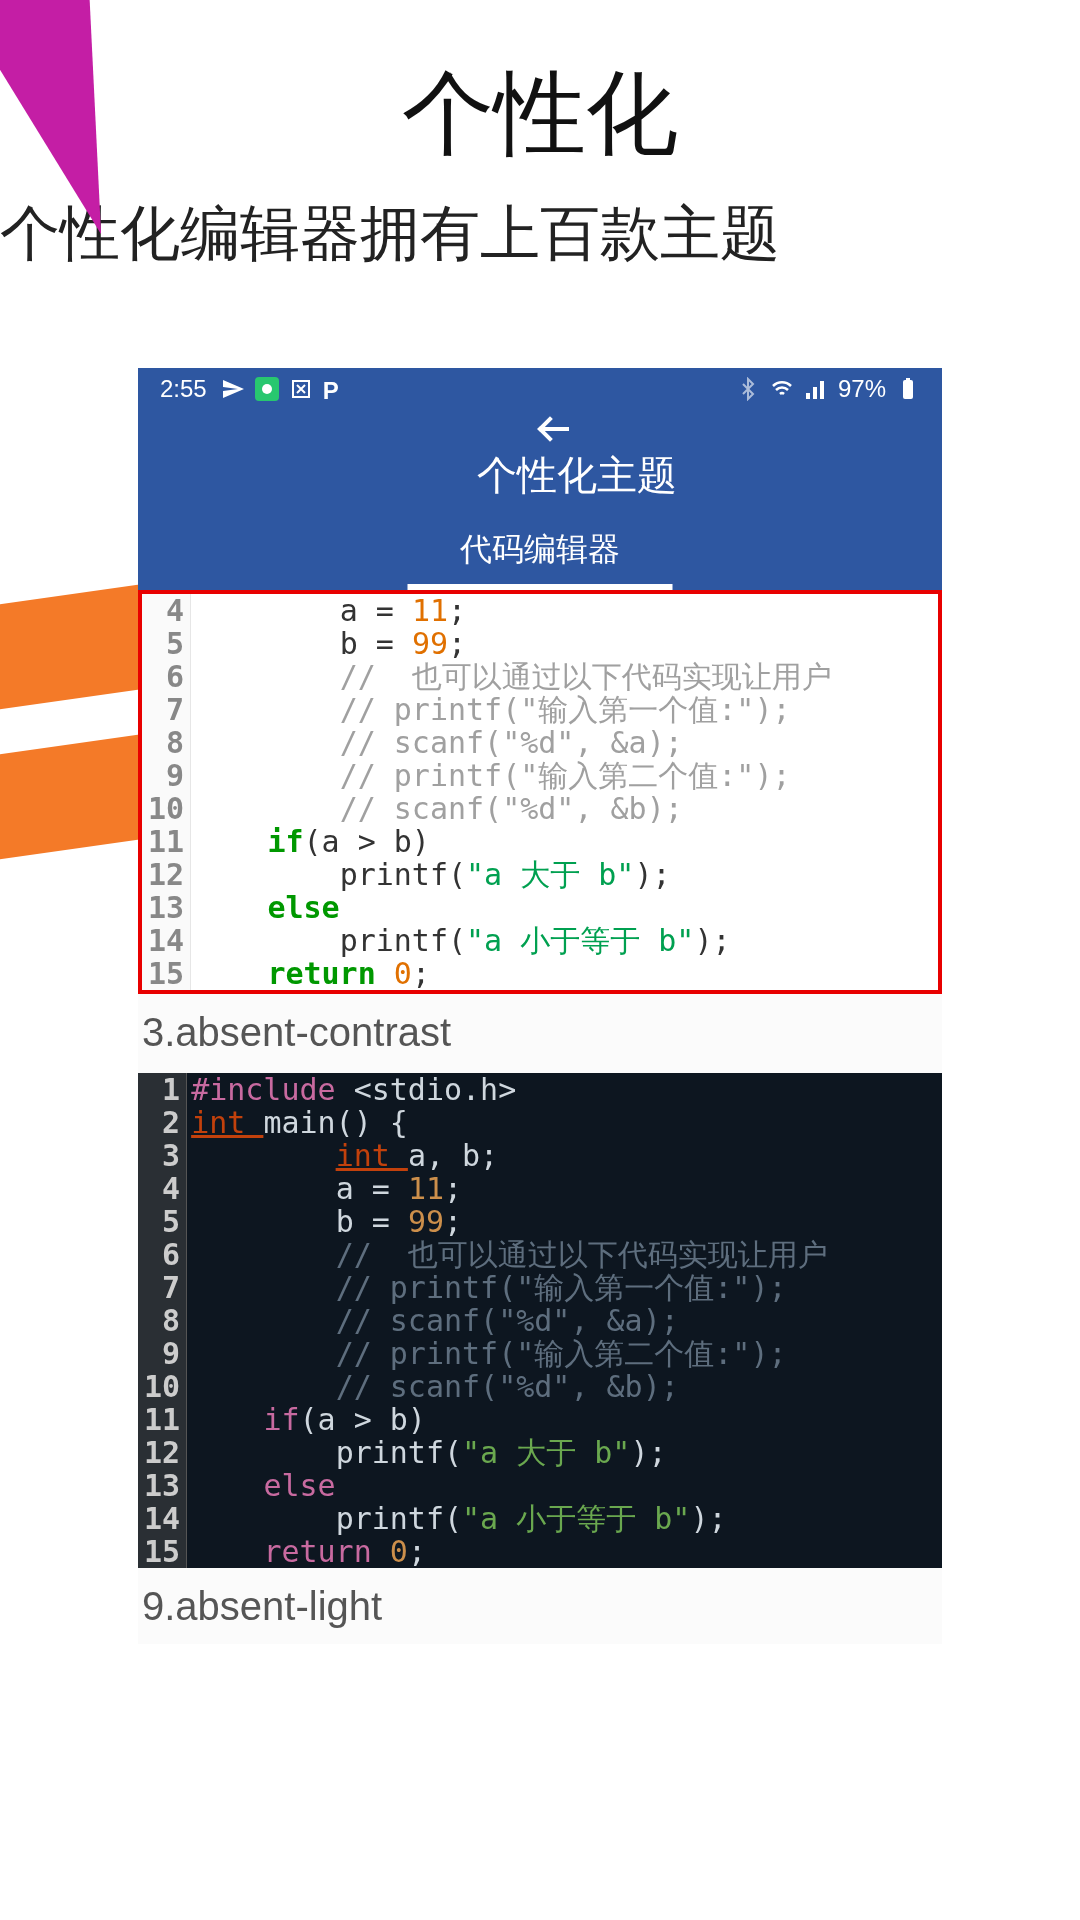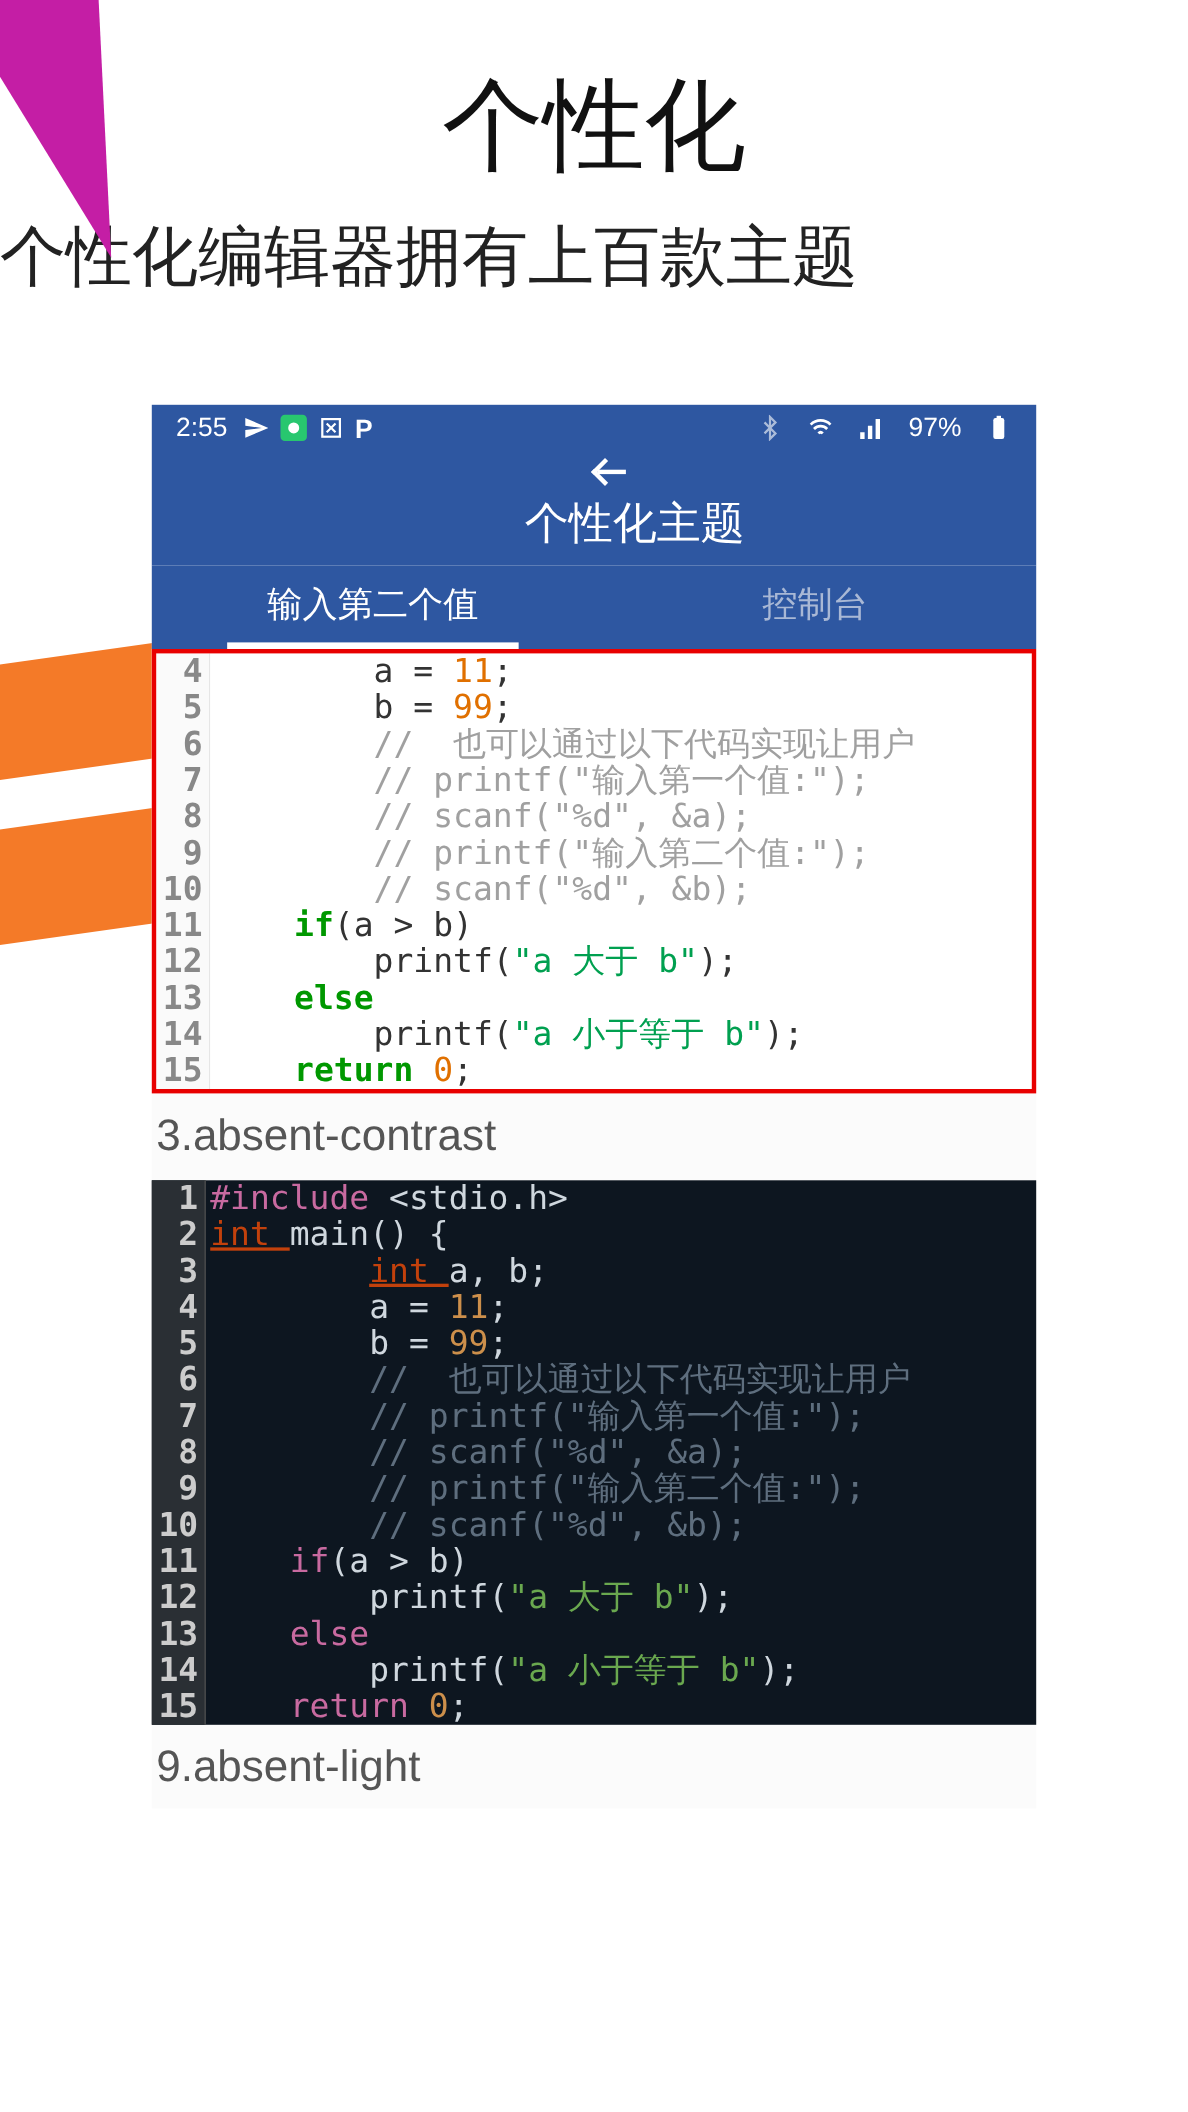--- a/index.html
+++ b/index.html
@@ -72,21 +72,21 @@
   height: 42px;
   display: flex;
   align-items: center;
   padding: 0 22px;
   font-size: 24px;
   font-weight: 500;
 }
 .statusbar .time { margin-right: 14px; }
 .statusbar .icon-left { display: inline-flex; gap: 10px; align-items: center; }
 .statusbar .spacer { flex: 1; }
-.statusbar .icon-right { display: inline-flex; gap: 22px; align-items: center; font-size: 24px; }
+.statusbar .icon-right { display: inline-flex; gap: 10px; align-items: center; font-size: 24px; }
 .ic { display:inline-block; width:24px; height:24px; }
 
 
 .appbar {
   background: #2e57a1;
   color: #fff;
   height: 104px;
   display: flex;
   align-items: center;
   padding-left: 28px;
@@ -255,22 +255,21 @@
       </span>
     </span>
   </div>
 
   <div class="appbar">
     <span class="back-arrow"></span>
     <span class="appbar-title">个性化主题</span>
   </div>
 
   <div class="tabs">
-    <div class="tab active">输入第二个值</div>
-    <div class="tab">控制台</div>
+    <div class="tab active">代码编辑器</div>
   </div>
 
   <div class="code-wrap">
     <div class="code-light">
       <div class="gutter" id="gutter-light">
           <div>4</div>
           <div>5</div>
           <div>6</div>
           <div>7</div>
           <div>8</div>

